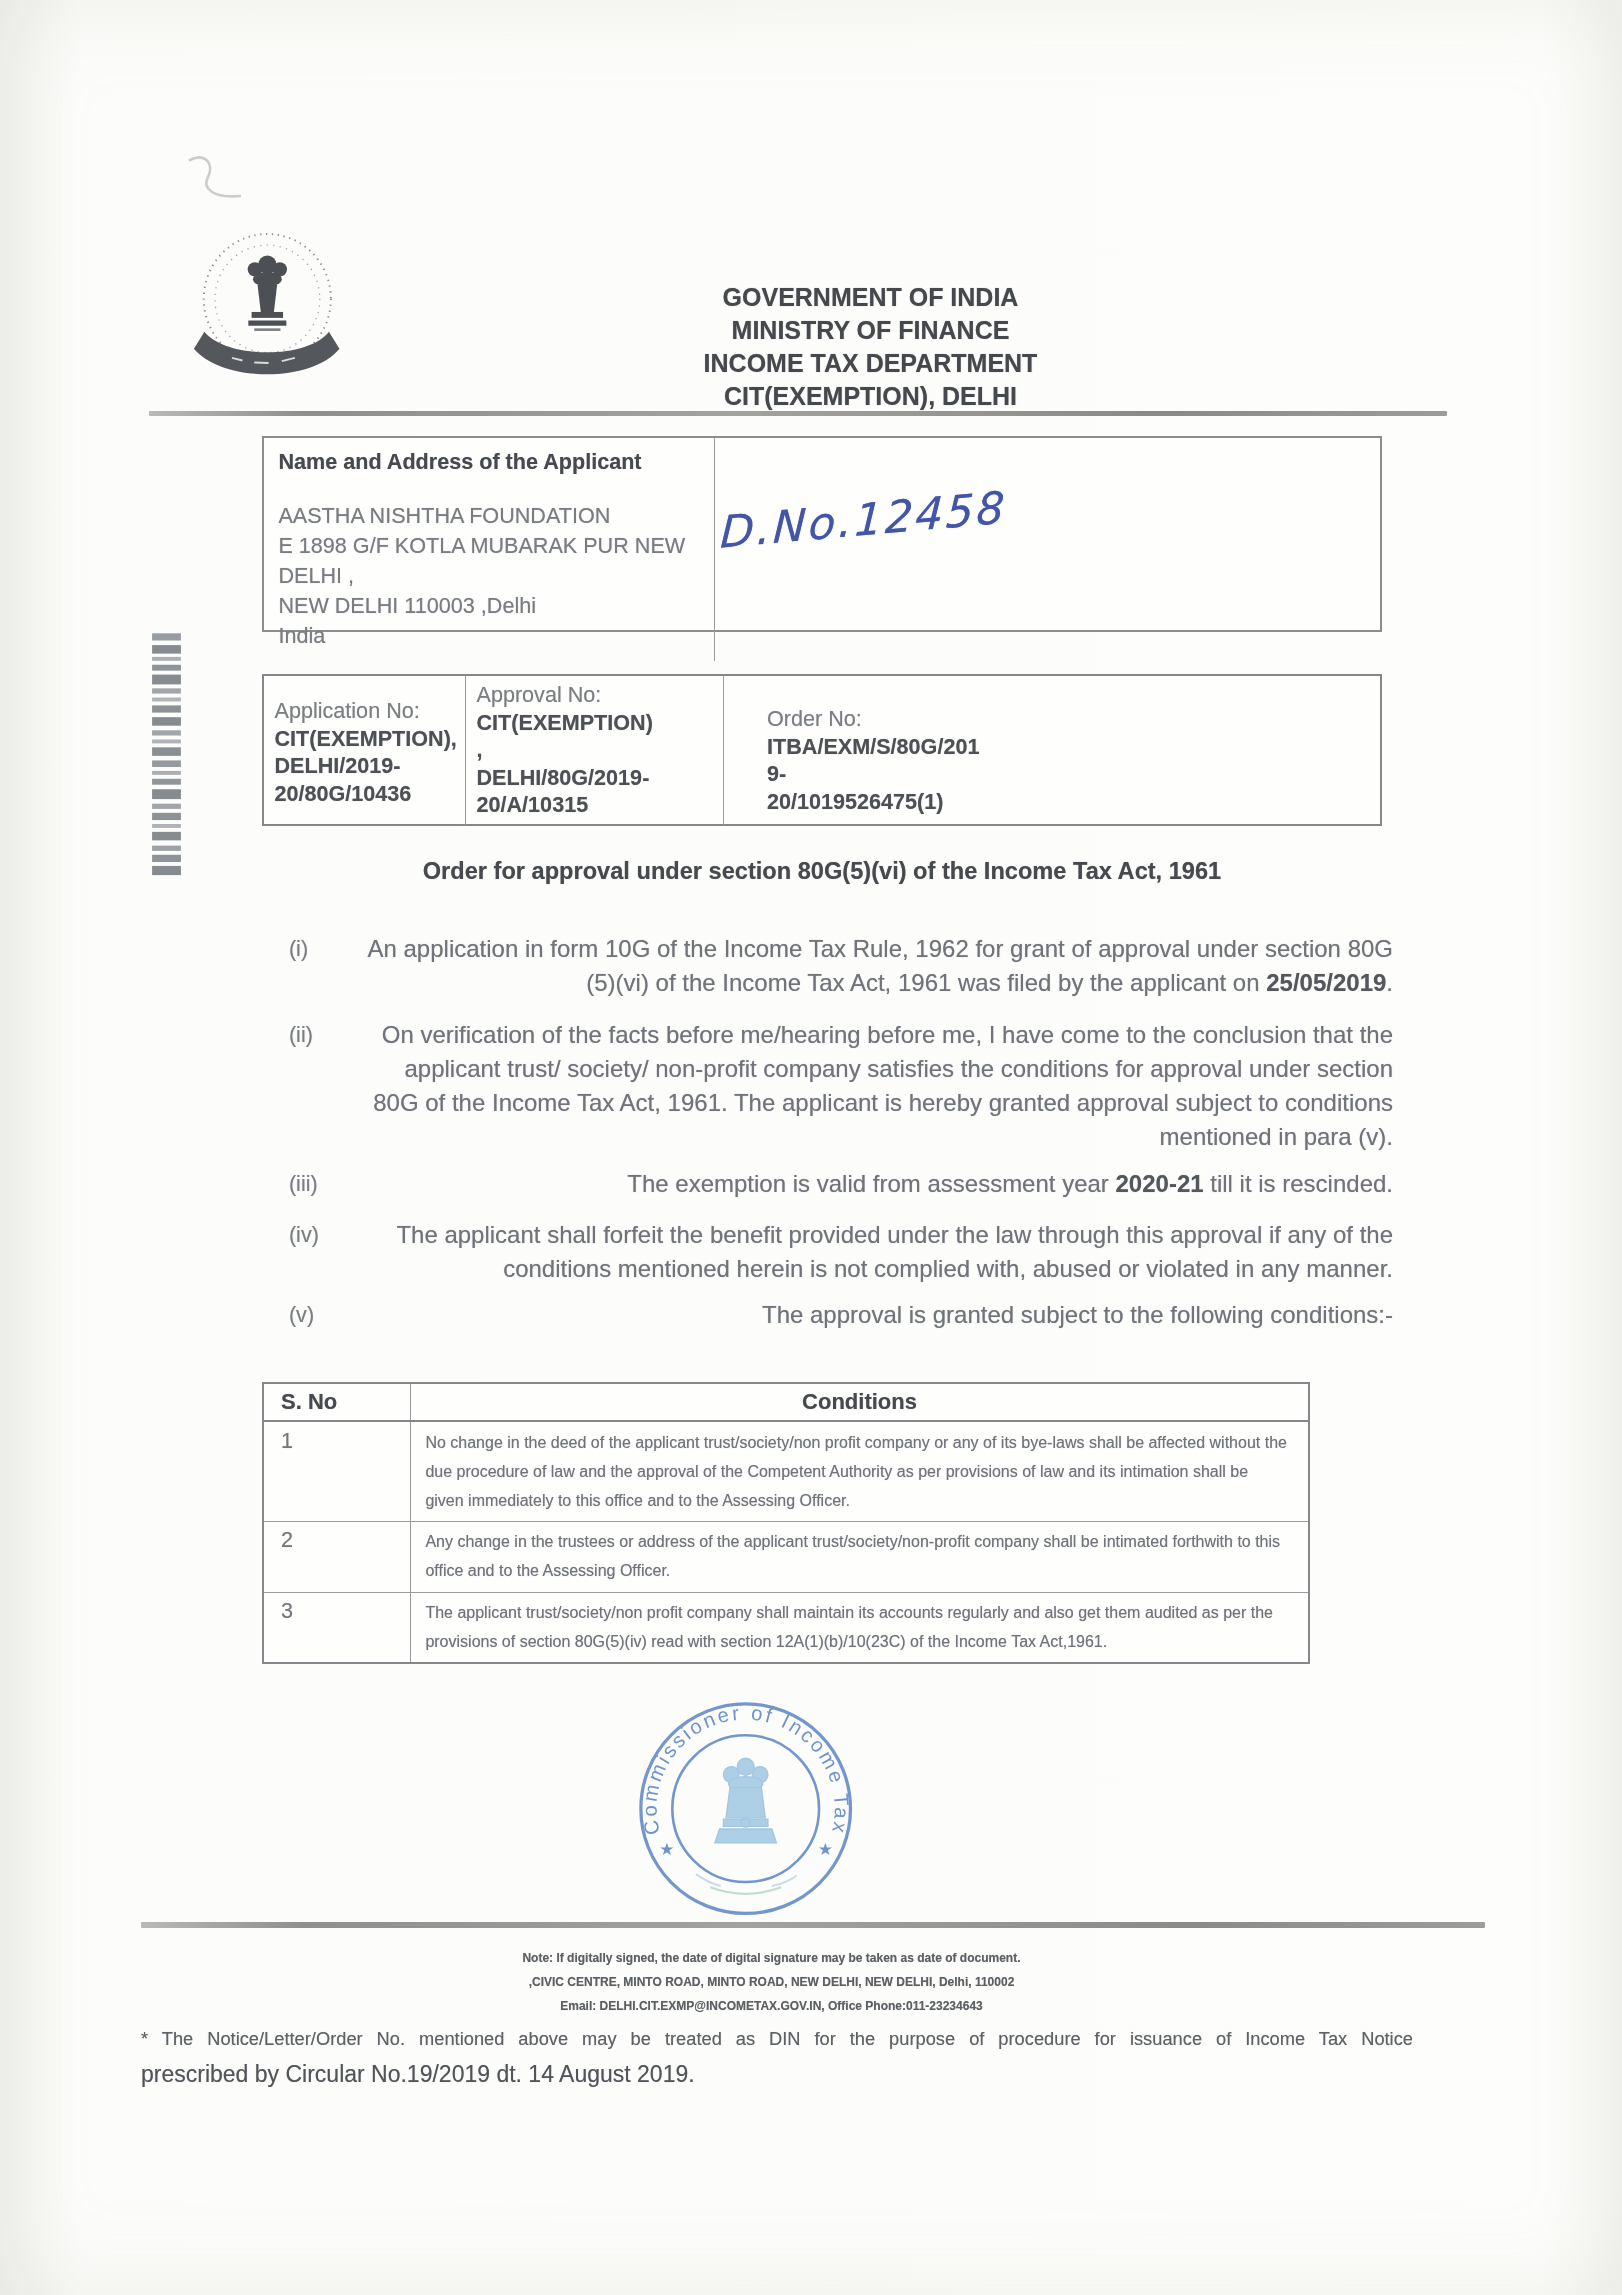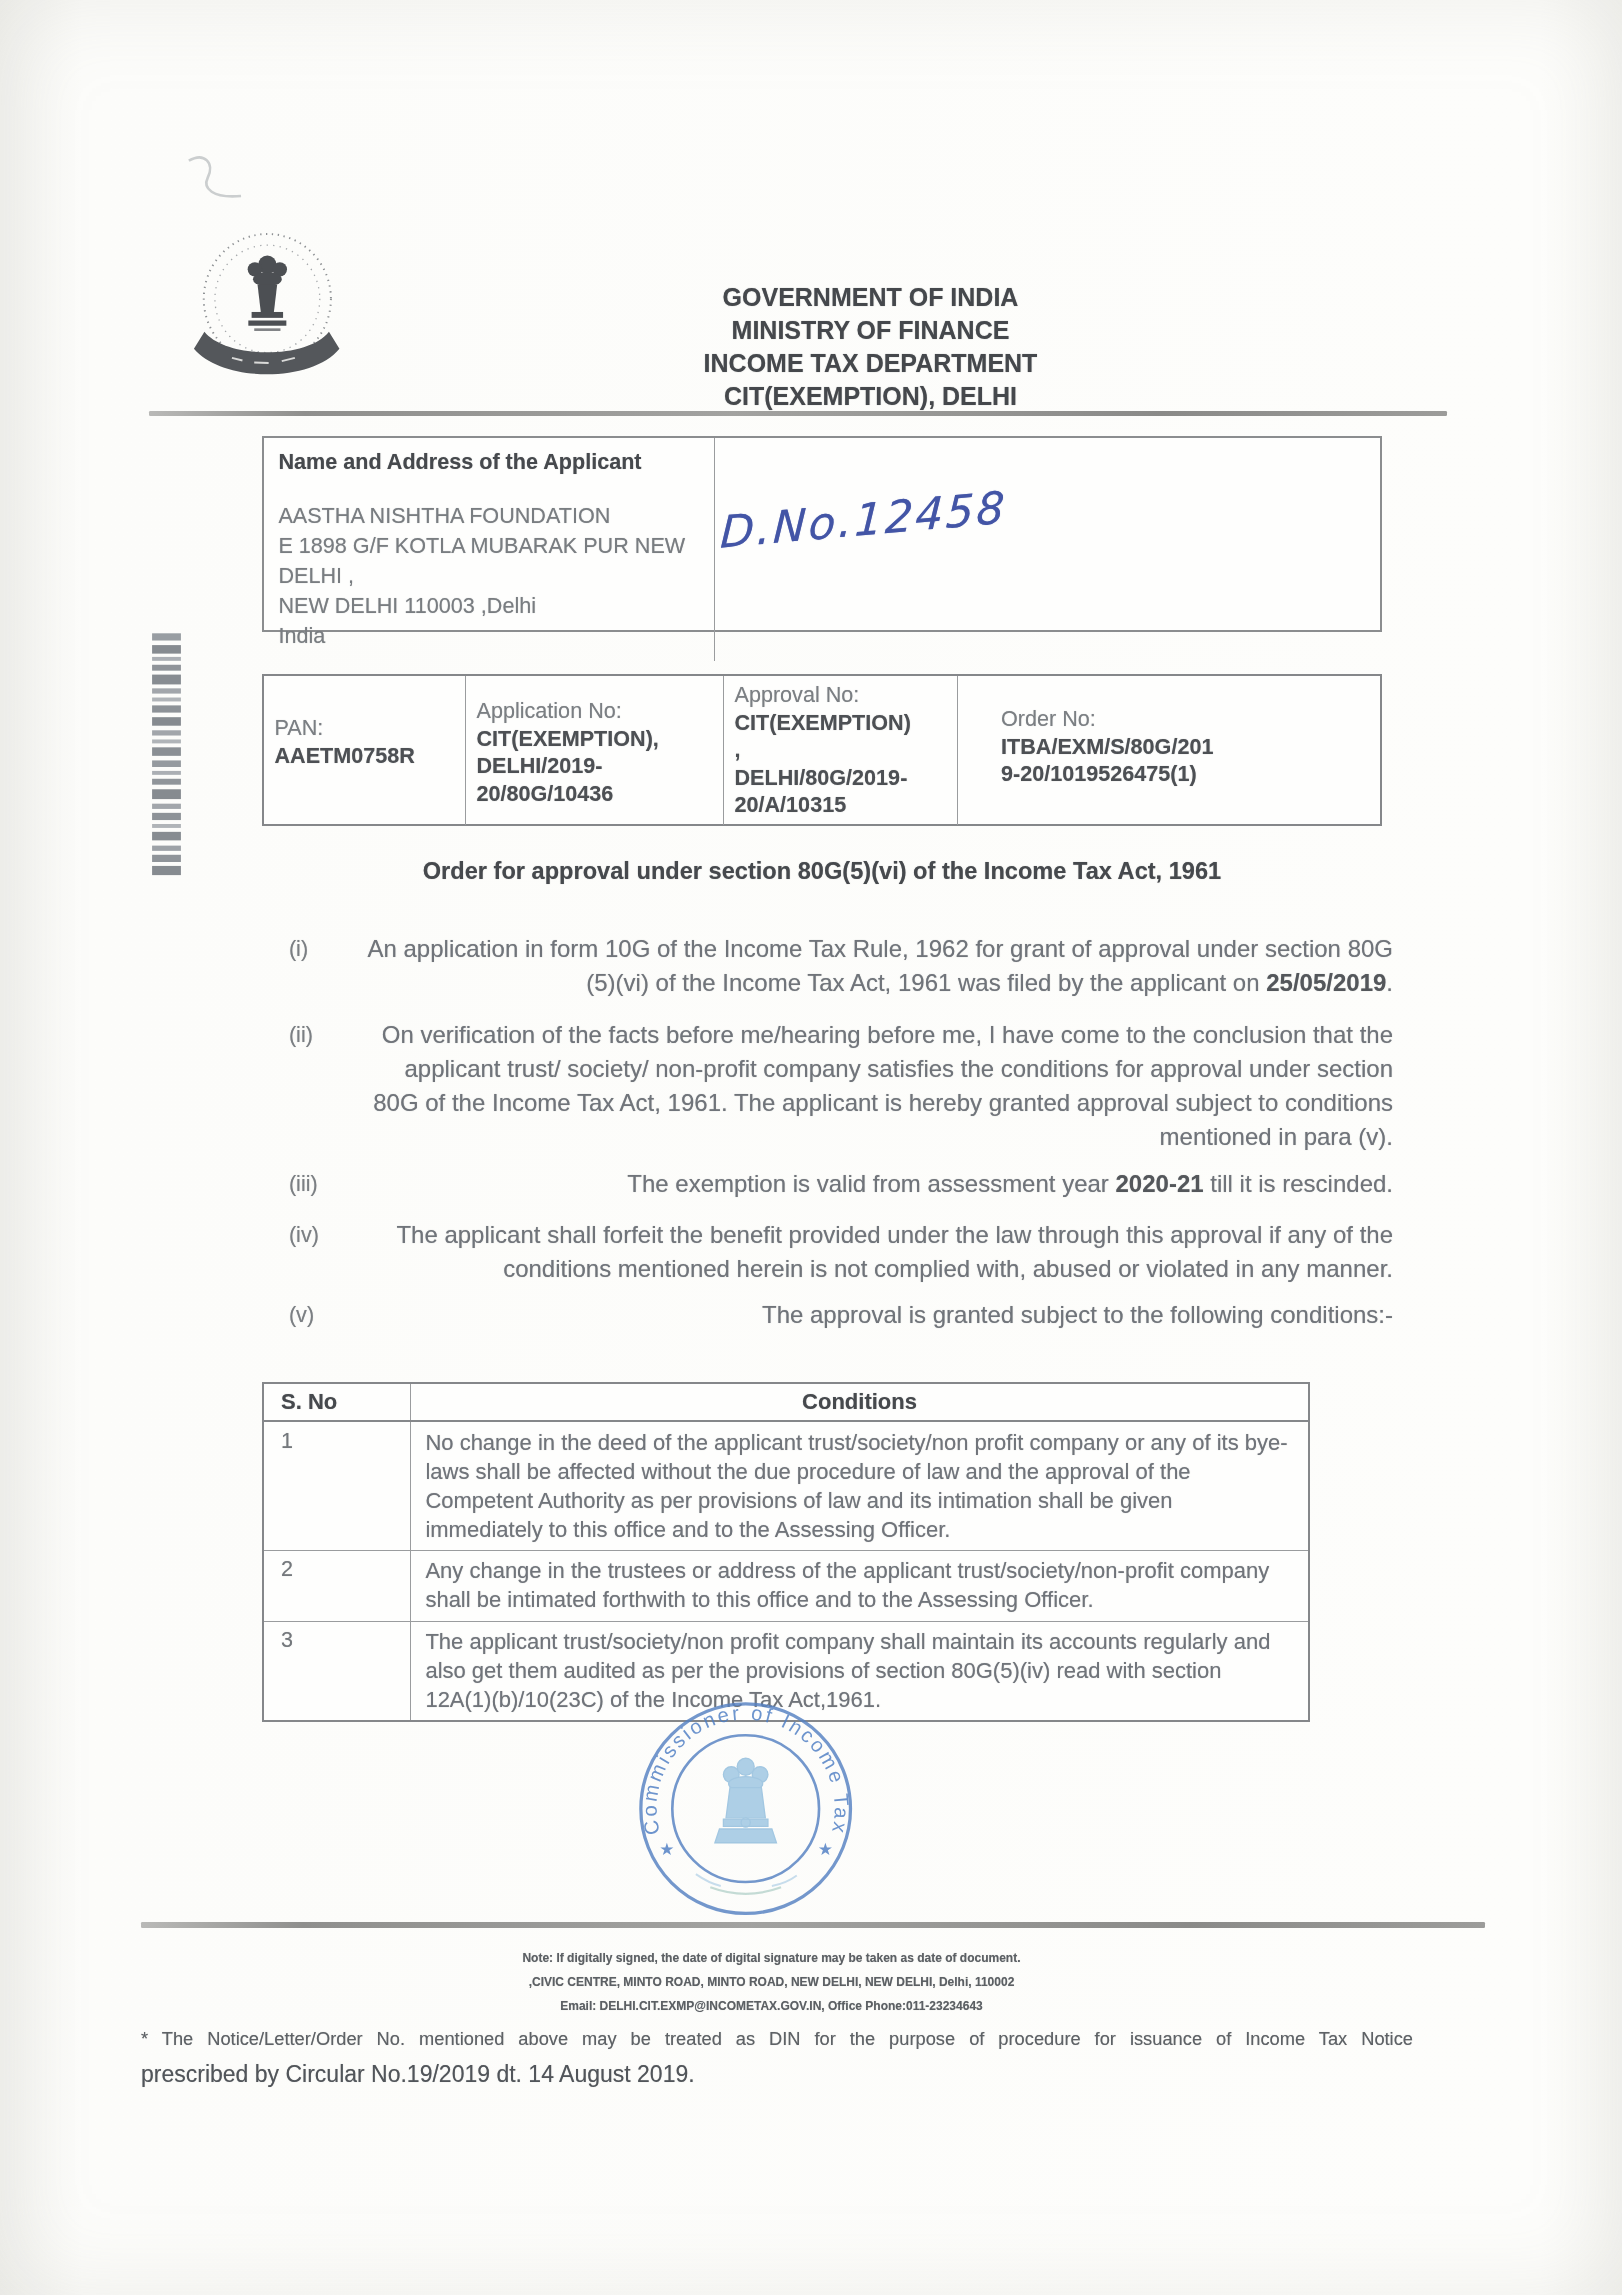--- a/index.html
+++ b/index.html
@@ -72,21 +72,21 @@
   .cond-table{
     left:262px;top:1382px;width:1048px;
     border:2px solid #85878a;box-sizing:border-box;background:#fefefd;
   }
   .cond-header{display:grid;grid-template-columns:147px 1fr;border-bottom:2px solid #85878a;}
   .cond-row{display:grid;grid-template-columns:147px 1fr;border-bottom:1.3px solid #9a9c9e;}
   .cond-row:last-child{border-bottom:none;}
   .ch-sno{padding:5.2px 0 5.2px 17px;font-size:22px;font-weight:bold;color:#46494d;border-right:1.3px solid #9a9c9e;text-shadow:0 0 0.9px rgba(70,73,77,.5);}
   .ch-cond{padding:5.2px 0;font-size:22px;font-weight:bold;color:#46494d;text-align:center;text-shadow:0 0 0.9px rgba(70,73,77,.5);}
   .cr-sno{padding:5.2px 0 5.2px 17px;font-size:21.6px;color:#74787c;border-right:1.3px solid #9a9c9e;text-shadow:0 0 0.8px rgba(116,120,124,.55);}
-  .cr-text{padding:5.2px 19.6px 6.5px 14.4px;font-size:22px;line-height:29px;color:#70747a;text-shadow:0 0 0.9px rgba(112,116,122,.6);}
+  .cr-text{padding:5.2px 19.6px 6.5px 14.4px;font-size:16px;line-height:29px;color:#70747a;text-shadow:0 0 0.9px rgba(112,116,122,.6);}
   
   .footer-block{left:196px;top:1946px;width:1151px;text-align:center;}
   .footer-block div{font-size:12px;line-height:24px;font-weight:bold;color:#5c6064;text-shadow:0 0 0.7px rgba(92,96,100,.5);}
   .din-note{left:141px;top:2028px;width:1272px;}
   .din-line1{font-size:18.3px;color:#5e6266;text-align:justify;text-align-last:justify;word-spacing:3.3px;text-shadow:0 0 0.7px rgba(94,98,102,.55);}
   .din-line2{margin-top:10.5px;font-size:23px;color:#51555a;font-weight:normal;text-shadow:0 0 0.7px rgba(81,85,90,.5);}
 </style>
 </head>
 <body>
 
@@ -162,24 +162,20 @@
       <rect x="0" y="276" width="44" height="11" fill="#8d9297"></rect>
       <rect x="0" y="293" width="44" height="6" fill="#b0b4b8"></rect>
       <rect x="0" y="305" width="44" height="13" fill="#878c91"></rect>
       <rect x="0" y="326" width="44" height="8" fill="#9da2a7"></rect>
       <rect x="0" y="340" width="44" height="11" fill="#8f9499"></rect>
       <rect x="0" y="357" width="44" height="14" fill="#868b90"></rect>
     </g>
   </svg>
 
   <div class="abs details-table">
-    <div class="dcell pt-pan">
-      <span class="dlabel">PAN:</span>
-      <div class="dvalue">AAETM0758R</div>
-    </div>
     <div class="dcell pt-app">
       <span class="dlabel">Application No:</span>
       <div class="dvalue">CIT(EXEMPTION),
 DELHI/2019-
 20/80G/10436</div>
     </div>
     <div class="dcell pt-apr">
       <span class="dlabel">Approval No:</span>
       <div class="dvalue">CIT(EXEMPTION)
 ,

